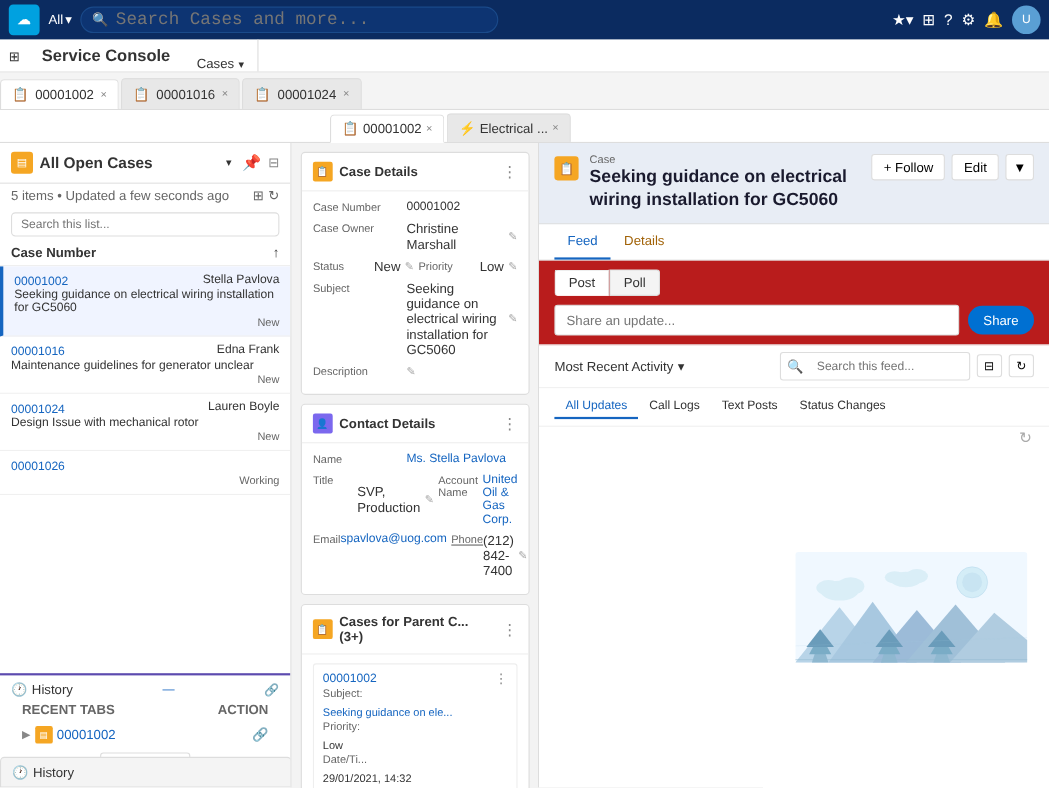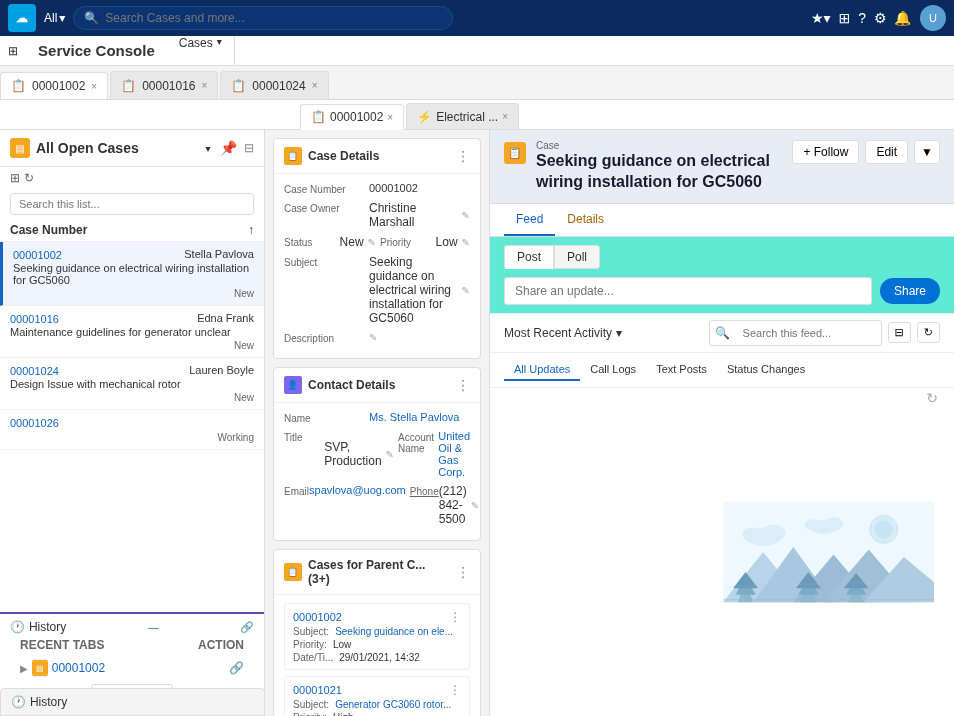--- a/index.html
+++ b/index.html
@@ -29,21 +29,21 @@
       background: #0d3472;
       border: 1px solid #1a4a8a;
       border-radius: 16px;
       display: flex; align-items: center;
       padding: 0 10px; gap: 6px;
       color: #aac;
       height: 24px;
     }
     .top-nav .search-bar input {
       background: transparent; border: none; outline: none;
-      color: #86efac; font-size: 12px; flex: 1;
+      color: #86efac; font-size: 16px; flex: 1; font-family: Liberation Mono, monospace;
     }
     .top-nav .nav-icons {
       margin-left: auto;
       display: flex; align-items: center; gap: 8px; color: white;
     }
     .top-nav .nav-icons span {
       cursor: pointer; font-size: 14px;
     }
     .avatar {
       width: 26px; height: 26px; border-radius: 50%;
@@ -65,21 +65,21 @@
       padding: 0 8px; cursor: pointer; color: #333;
     }
     .app-title {
       font-size: 15px; font-weight: 600; color: #333;
       padding: 0 12px;
     }
     .cases-tab {
       font-size: 12px; color: #333;
       padding: 0 12px;
       height: 100%;
-      display: flex; align-items: flex-start;
+      display: flex; align-items: flex-end;
       border-right: 1px solid #ddd;
       cursor: pointer;
     }
     .cases-chevron { font-size: 10px; margin-left: 4px; }
 
     
     .tab-bar {
       height: 34px;
       background: #f4f4f4;
       display: flex;
@@ -297,21 +297,21 @@
     .cases-card-icon {
       width: 18px; height: 18px; background: #f5a623; border-radius: 2px;
       display: flex; align-items: center; justify-content: center;
       color: white; font-size: 9px;
     }
     .related-case-item {
       border: 1px solid #eee; border-radius: 3px; margin-bottom: 6px;
       padding: 6px 8px;
     }
     .related-case-num { font-size: 11px; color: #1565c0; cursor: pointer; }
-    .related-case-row { display: flex; gap: 6px; margin-top: 2px; }
+    .related-case-row { display: flex; gap: 6px; margin-top: 2px; flex-direction: column; }
     .related-case-label { font-size: 10px; color: #666; }
     .related-case-val { font-size: 10px; color: #333; }
     .related-case-val.link { color: #1565c0; cursor: pointer; }
 
     
     .right-panel {
       flex: 1;
       background: #f9f9f9;
       overflow-y: auto;
       display: flex;
@@ -351,21 +351,21 @@
       padding: 0 14px;
     }
     .feed-tab {
       padding: 8px 12px;
       font-size: 12px; color: #a16207; cursor: pointer;
       border-bottom: 2px solid transparent;
     }
     .feed-tab.active { color: #1565c0; border-bottom: 2px solid #1565c0; }
 
     .post-area {
-      background: #5eead4;
+      background: #b91c1c;
       padding: 8px 14px;
       border-bottom: 1px solid #eee;
     }
     .post-tabs { display: flex; gap: 0; margin-bottom: 8px; }
     .post-tab {
       padding: 4px 12px; font-size: 12px; color: #333; cursor: pointer;
       border: 1px solid #ddd; background: #f4f4f4;
     }
     .post-tab:first-child { border-radius: 3px 0 0 3px; }
     .post-tab:last-child { border-radius: 0 3px 3px 0; }
@@ -488,20 +488,21 @@
     <div class="sidebar-header">
       <div class="sidebar-header-icon">▤</div>
       <span class="sidebar-header-title">All Open Cases</span>
       <span style="font-size:10px;color:#333;">▾</span>
       <span style="font-size:14px;color:#888;margin-left:4px;">📌</span>
       <div class="sidebar-header-actions">
         <span style="font-size:12px;color:#888;">⊟</span>
       </div>
     </div>
     <div class="sidebar-meta">
+      <span>5 items • Updated a few seconds ago</span>
       <div style="display:flex;gap:4px;">
         <span style="cursor:pointer;">⊞</span>
         <span style="cursor:pointer;">↻</span>
       </div>
     </div>
     <div class="sidebar-search">
       <input type="text" placeholder="Search this list..." style="">
     </div>
     <div class="sidebar-col-header">
       <span>Case Number</span>
@@ -626,21 +627,21 @@
             <span class="edit-icon">✎</span>
           </div>
           <div class="field-label" style="margin-left:4px;">Account Name</div>
           <div class="field-value link">United Oil &amp; Gas Corp.</div>
         </div>
         <div class="field-row">
           <div class="field-label">Email</div>
           <div class="field-value link">spavlova@uog.com</div>
           <div class="field-label" style="margin-left:4px;text-decoration:underline;">Phone</div>
           <div class="field-value editable">
-            <span>(212) 842-5500</span>
+            <span>(212) 842-7400</span>
             <span class="edit-icon">✎</span>
           </div>
         </div>
       </div>
     </div>
 
     <div class="card">
       <div class="card-header">
         <div class="cases-card-icon">📋</div>
         <span class="card-header-title">Cases for Parent C... (3+)</span>

